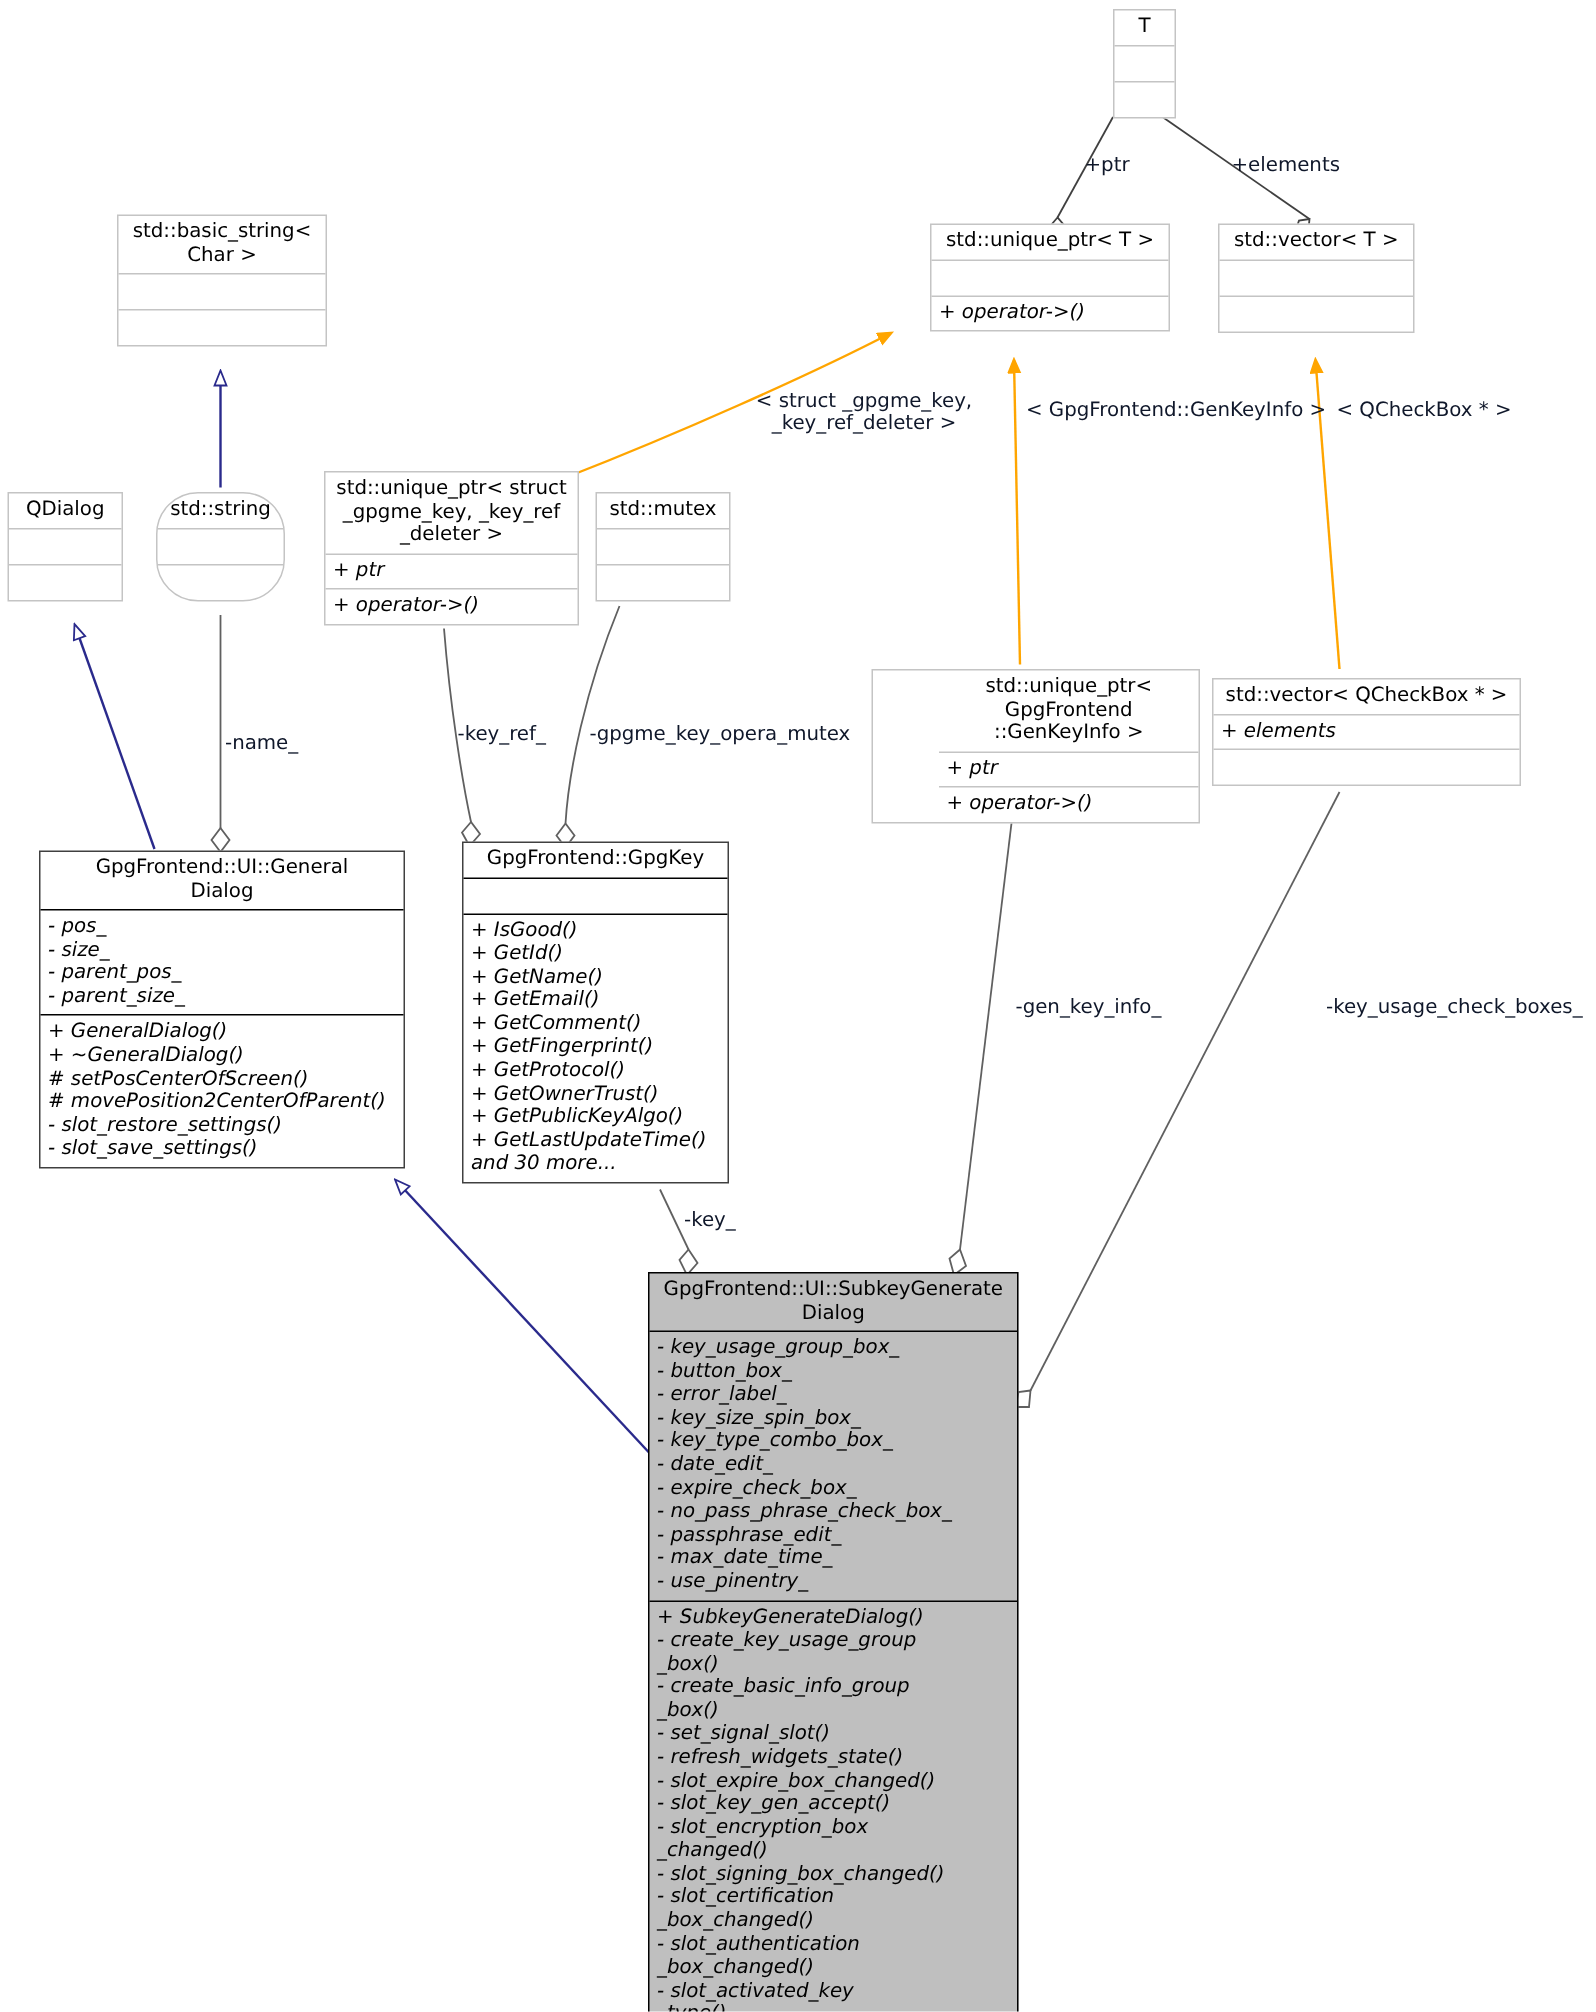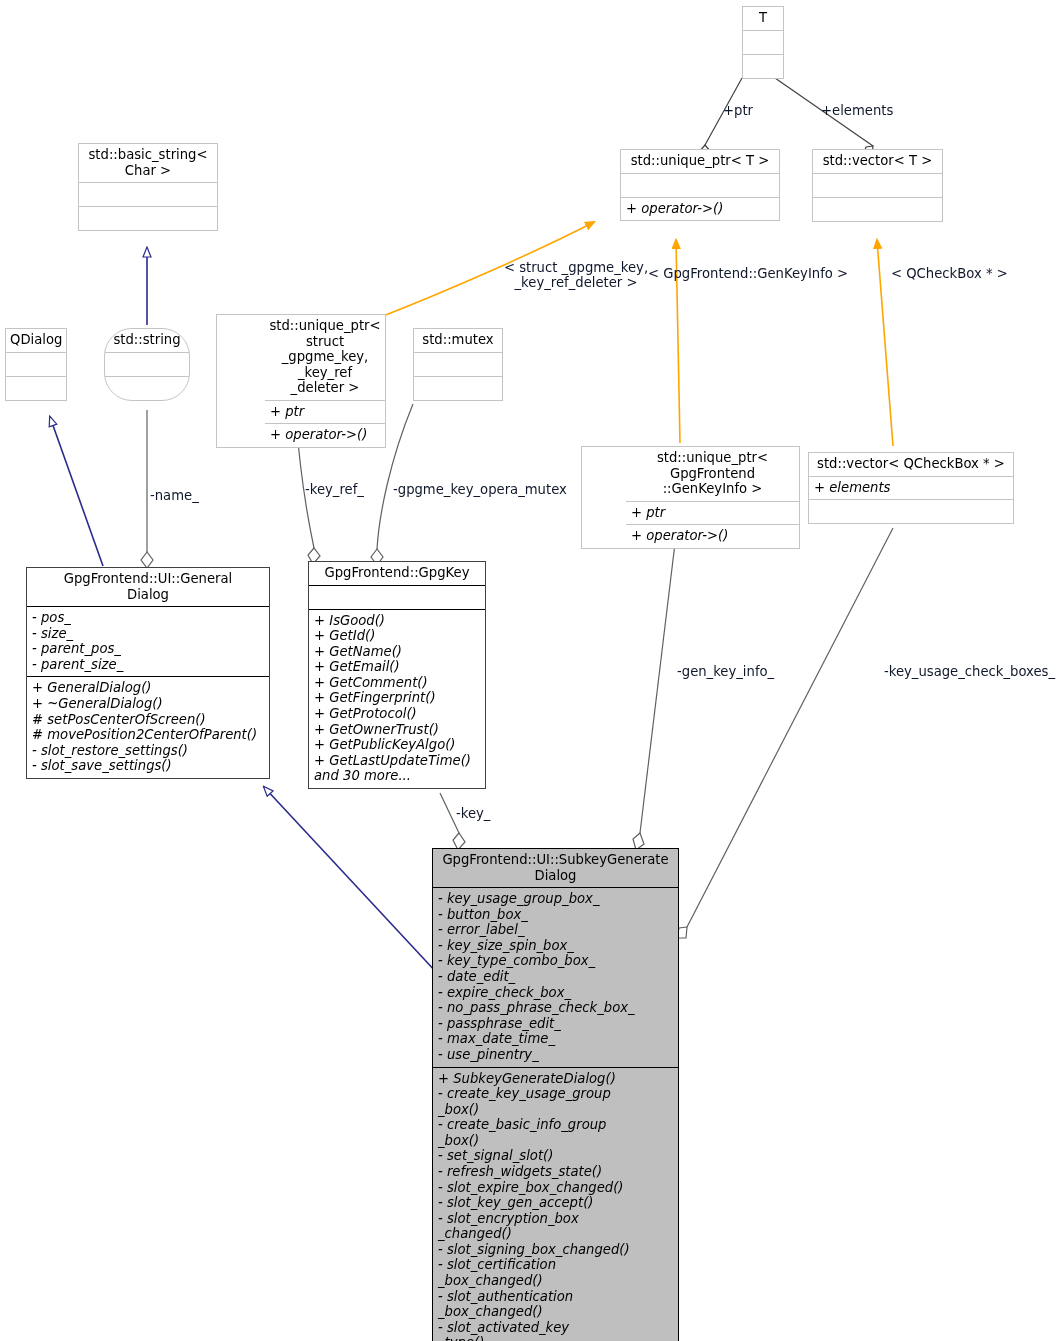--- a/index.html
+++ b/index.html
@@ -175,45 +175,45 @@
     <div class="n-sec empty"></div>
     <div class="n-sec empty"></div>
   </div>
 
   <div class="node" style="left:812px; top:149px; width:131px;">
     <div class="n-title">std::vector&lt; T &gt;</div>
     <div class="n-sec empty"></div>
     <div class="n-sec empty"></div>
   </div>
 
-  <div class="node" style="left:5px; top:328px; width:62px;">
+  <div class="node" style="left:5px; top:328px; width:77px;">
     <div class="n-title">QDialog</div>
     <div class="n-sec empty"></div>
     <div class="n-sec empty"></div>
   </div>
 
   <div class="node" style="left:104px; top:328px; width:86px;border-radius:28px;">
     <div class="n-title">std::string</div>
     <div class="n-sec empty"></div>
     <div class="n-sec empty"></div>
   </div>
 
-  <div class="node" style="left:216px; top:314px; width:170px;padding-left:48px;">
+  <div class="node" style="left:216px; top:314px; width:170px;">
     <div class="n-title">std::unique_ptr&lt; struct
 _gpgme_key, _key_ref
 _deleter &gt;</div>
     <div class="n-sec">
       <div class="row">+ ptr</div>
     </div>
     <div class="n-sec">
       <div class="row">+ operator-&gt;()</div>
     </div>
   </div>
 
-  <div class="node" style="left:413px; top:328px; width:90px;">
+  <div class="node" style="left:397px; top:328px; width:90px;">
     <div class="n-title">std::mutex</div>
     <div class="n-sec empty"></div>
     <div class="n-sec empty"></div>
   </div>
 
   <div class="node" style="left:581px; top:446px; width:219px;padding-left:44px;">
     <div class="n-title">std::unique_ptr&lt; GpgFrontend
 ::GenKeyInfo &gt;</div>
     <div class="n-sec">
       <div class="row">+ ptr</div>
@@ -310,16 +310,16 @@
   <div class="edge-label" style="left:821px; top:103px;">+elements</div>
   <div class="edge-label" style="left:150px; top:472px;margin-top:16px;">-name_</div>
   <div class="edge-label" style="left:305px; top:482px;">-key_ref_</div>
   <div class="edge-label" style="left:393px; top:482px;">-gpgme_key_opera_mutex</div>
   <div class="edge-label" style="left:456px; top:806px;">-key_</div>
   <div class="edge-label" style="left:677px; top:664px;">-gen_key_info_</div>
   <div class="edge-label" style="left:884px; top:664px;">-key_usage_check_boxes_</div>
 
   <div class="edge-label center" style="left:501px; top:260px; width:150px;">&lt; struct _gpgme_key,
 _key_ref_deleter &gt;</div>
-  <div class="edge-label" style="left:648px; top:266px;">&lt; GpgFrontend::GenKeyInfo &gt;</div>
+  <div class="edge-label" style="left:684px; top:266px;">&lt; GpgFrontend::GenKeyInfo &gt;</div>
   <div class="edge-label" style="left:891px; top:266px;">&lt; QCheckBox * &gt;</div>
 
 </div>
 
 </body></html>

